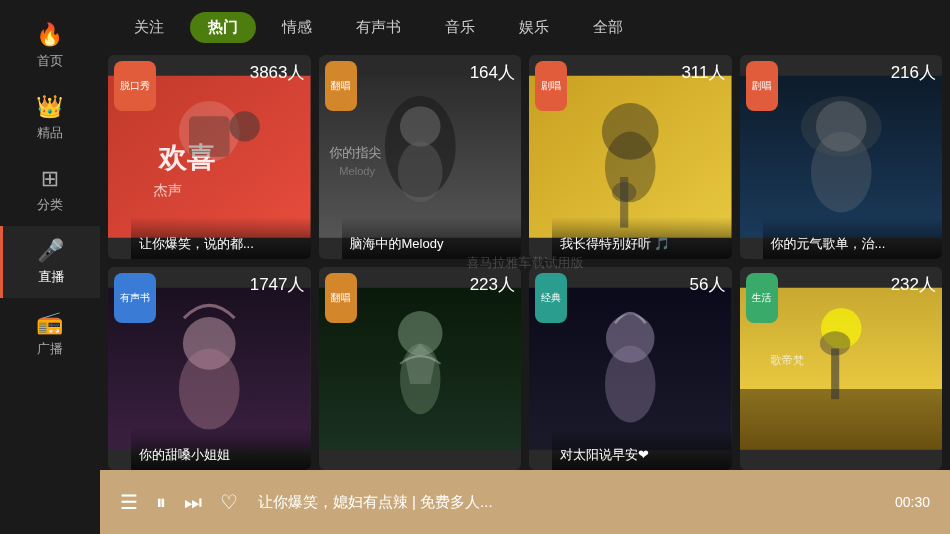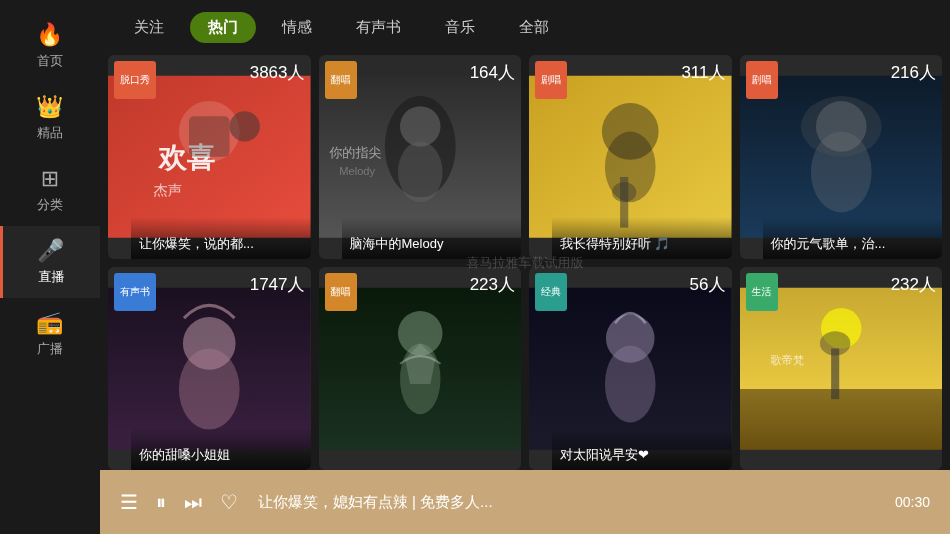--- a/index.html
+++ b/index.html
@@ -120,22 +120,22 @@
       top: 0; left: 0;
     }
 
     .card-badge {
       position: absolute;
       top: 6px;
       left: 6px;
       background: rgba(0,0,0,0.55);
       color: #fff;
       font-size: 10px;
-      padding: 12px 6px;
-      border-radius: 3px;
+      padding: 18px 6px;
+      border-radius: 8px;
     }
     .card-badge.red { background: #e05c3a; }
     .card-badge.orange { background: #d4872a; }
     .card-badge.blue { background: #3a7bd5; }
     .card-badge.green { background: #3aaa6a; }
     .card-badge.teal { background: #2a9d8f; }
 
     .card-count {
       position: absolute;
       top: 6px;
@@ -218,20 +218,21 @@
     </div>
   </div>
 
 <div class="main">
   <div class="tabs">
   <div class="tab">关注</div>
       <div class="tab active">热门</div>
       <div class="tab">情感</div>
       <div class="tab">有声书</div>
       <div class="tab">音乐</div>
+      <div class="tab">娱乐</div>
       <div class="tab">全部</div>
     </div>
 
   <div class="grid-area">
     <div class="watermark">喜马拉雅车载试用版</div>
     <div class="grid">
     <div class="card">
     <div class="card-bg"><svg viewBox="0 0 200 160" xmlns="http://www.w3.org/2000/svg" width="100%" height="100%">
     <defs>
                 <linearGradient id="g1" x1="0" y1="0" x2="1" y2="1">

